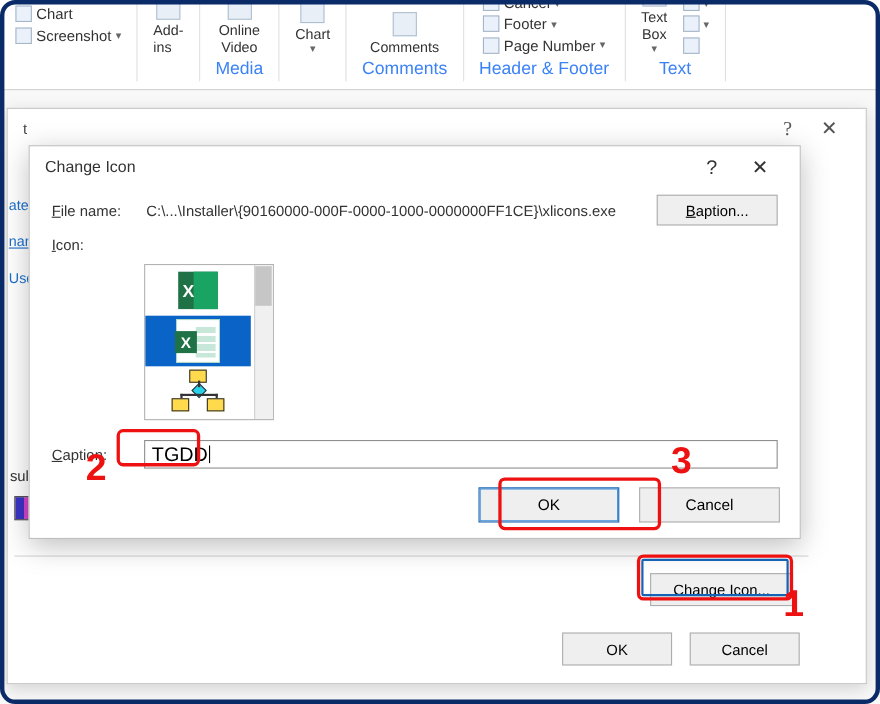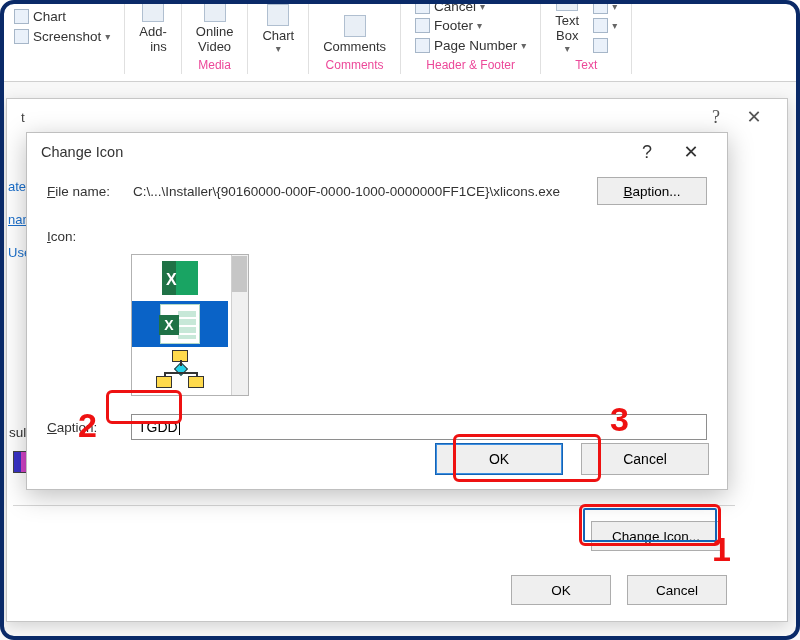--- a/index.html
+++ b/index.html
@@ -7,21 +7,21 @@
   body { width:800px; height:640px; background:#f8f8f8; overflow:hidden; position:relative; }
 
   
   .ribbon { position:absolute; left:-8px; top:-8px; right:-8px; height:90px;
             background:#ffffff; border-bottom:1px solid #d0d0d0; display:flex; padding-left:8px;}
   .rgroup { display:flex; flex-direction:column; align-items:center; justify-content:flex-end;
             padding:2px 14px 2px 14px; border-right:1px solid #e0e0e0; height:82px; font-size:12px; color:#666;}
   .rgroup .items { display:flex; gap:14px; align-items:flex-end; height:56px;}
   .ritem { display:flex; flex-direction:column; align-items:center; font-size:13px; color:#333; }
   .ritem .topicon { width:22px; height:22px; background:#e9eff6; border:1px solid #b0bfd0; margin-bottom:2px; }
-  .glabel { margin-top:4px; font-size:12px; color:#ec4899;}
+  .glabel { margin-top:4px; font-size:16px; color:#3b82f6;}
   .stackitem { font-size:13.5px; color:#333; display:flex; align-items:center; gap:4px; height:18px;}
   .stackitem .mini { width:15px;height:15px;border:1px solid #a6b6c8;background:#eaf1fa;}
   .stack { display:flex; flex-direction:column; gap:2px; justify-content:center; height:56px;}
   .drop { font-size:10px; color:#666; }
 
   
   .parentDlg { position:absolute; left:6px; top:98px; width:782px; height:524px;
                background:#fff; border:1px solid #c6c6c6; box-shadow:0 4px 14px rgba(0,0,0,0.15);}
   .parentTitle { display:flex; align-items:center; height:36px; padding:0 14px; font-size:13.5px; color:#444;}
   .parentTitle .spacer { flex:1;}
@@ -76,21 +76,21 @@
   .flow .b2{ left:2px; top:26px;}
   .flow .b3{ left:34px; top:26px;}
   .flow .d { position:absolute; left:22px; top:14px; width:10px;height:10px; background:#27d2e8; transform:rotate(45deg); border:1px solid #333;}
   .flow .line { position:absolute; background:#333;}
   .flow .v1{ left:26px; top:10px; width:2px; height:6px;}
   .flow .h { left:10px; top:22px; width:34px; height:2px;}
   .flow .v2{ left:10px; top:22px; width:2px; height:6px;}
   .flow .v3{ left:42px; top:22px; width:2px; height:6px;}
 
   .capRow { margin-top:18px; display:flex; align-items:center; gap:14px;}
-  .capInput { flex:1; height:26px; border:1px solid #8e8e8e; font-size:14px; padding:2px 6px; display:flex; align-items:center;}
+  .capInput { flex:1; height:26px; border:1px solid #8e8e8e; font-size:18px; padding:2px 6px; display:flex; align-items:center;}
   .caret { display:inline-block; width:1px; height:16px; background:#000; margin-left:1px;}
 
   .btnRow { position:absolute; right:18px; bottom:14px; display:flex; gap:18px;}
   .dbtn { width:128px; height:32px; background:#efefef; border:1px solid #adadad; font-size:14px;
           display:flex; align-items:center; justify-content:center;}
   .dbtn.ok { border:1px solid #1463b5; box-shadow:inset 0 0 0 1px #3c8ee0;}
 
   
   .redBox { position:absolute; border:3px solid #e11; border-radius:6px; pointer-events:none;}
   .redNum { position:absolute; color:#e11; font-weight:900; font-size:34px; pointer-events:none; font-family:Arial;}
@@ -115,21 +115,21 @@
             <span class="drop">▾</span>
           </div>
       </div>
     </div>
     <div class="glabel">&nbsp;</div>
   </div>
   <div class="rgroup">
     <div class="items">
       <div class="ritem dd">
           <div class="topicon"></div>
-          <span style="white-space:pre;text-align:right">Add-
+          <span style="white-space:pre;text-align:left">Add-
 ins</span>
         </div>
     </div>
     <div class="glabel">&nbsp;</div>
   </div>
   <div class="rgroup">
     <div class="items">
       <div class="ritem">
           <div class="topicon"></div>
           <span style="white-space:pre;text-align:center">Online
@@ -243,21 +243,21 @@
   <div class="dlgBody">
     <div class="row">
       <div class="lbl"><span class="u">F</span>ile name:</div>
       <div class="fname">C:\...\Installer\{90160000-000F-0000-1000-0000000FF1CE}\xlicons.exe</div>
       <div class="browseBtn">
           <span class="u">B</span>
           <span>aption...</span>
         </div>
     </div>
 
-    <div class="row" style="margin-top:24px;">
+    <div class="row" style="margin-top:10px;">
       <div class="lbl"><span class="u">I</span>con:</div>
     </div>
     <div class="iconListWrap">
       <div class="iconList">
         <div class="icn">
           <div class="xl1">
               <div class="bg"></div>
               <div class="fr"></div>
               <div class="x">X</div>
             </div>

